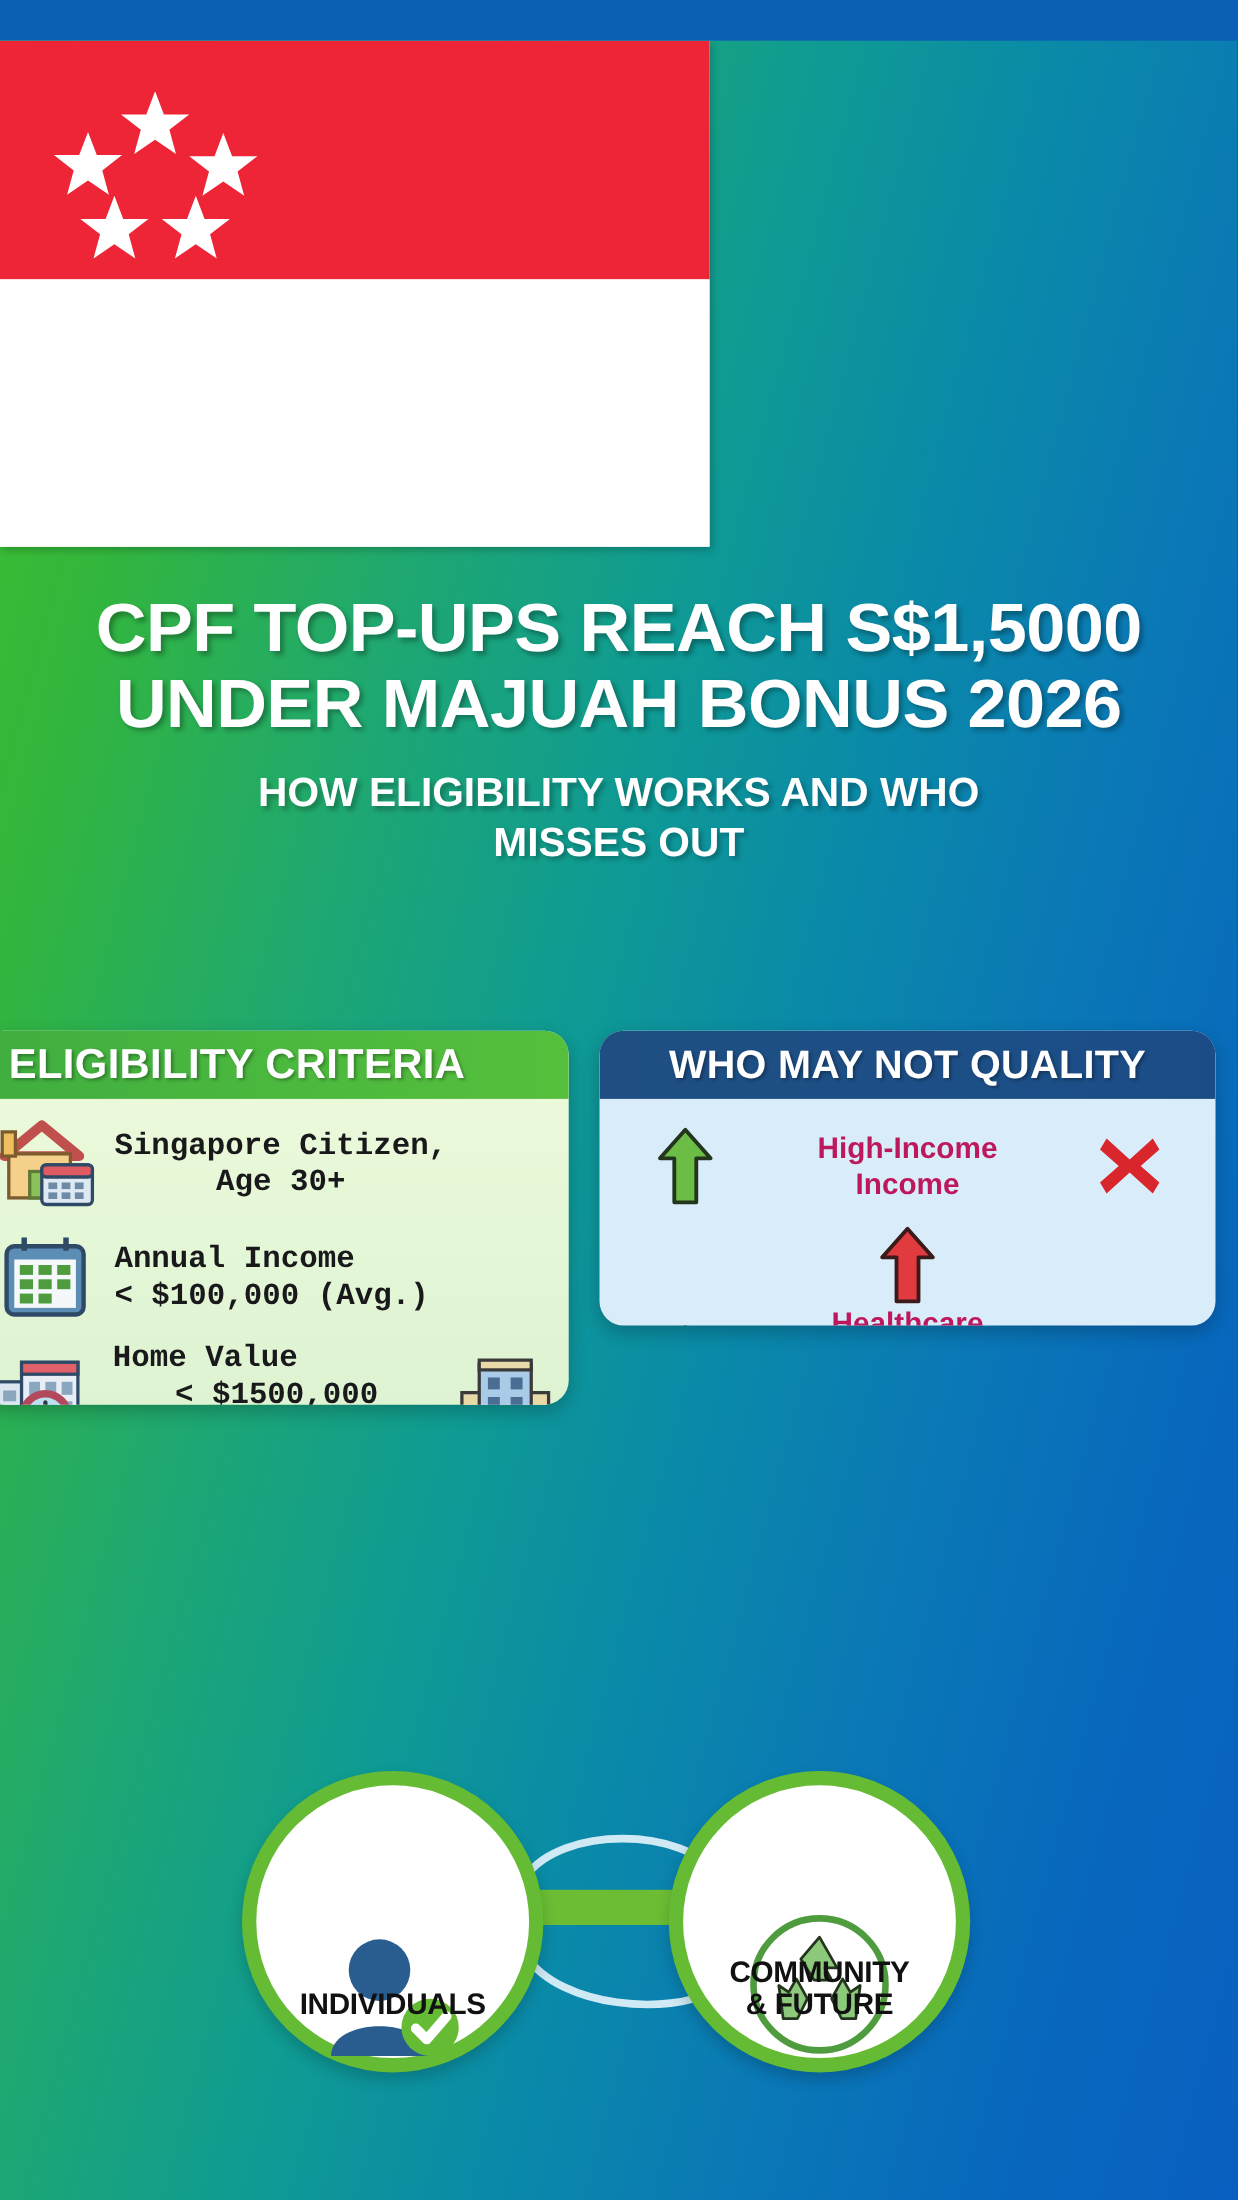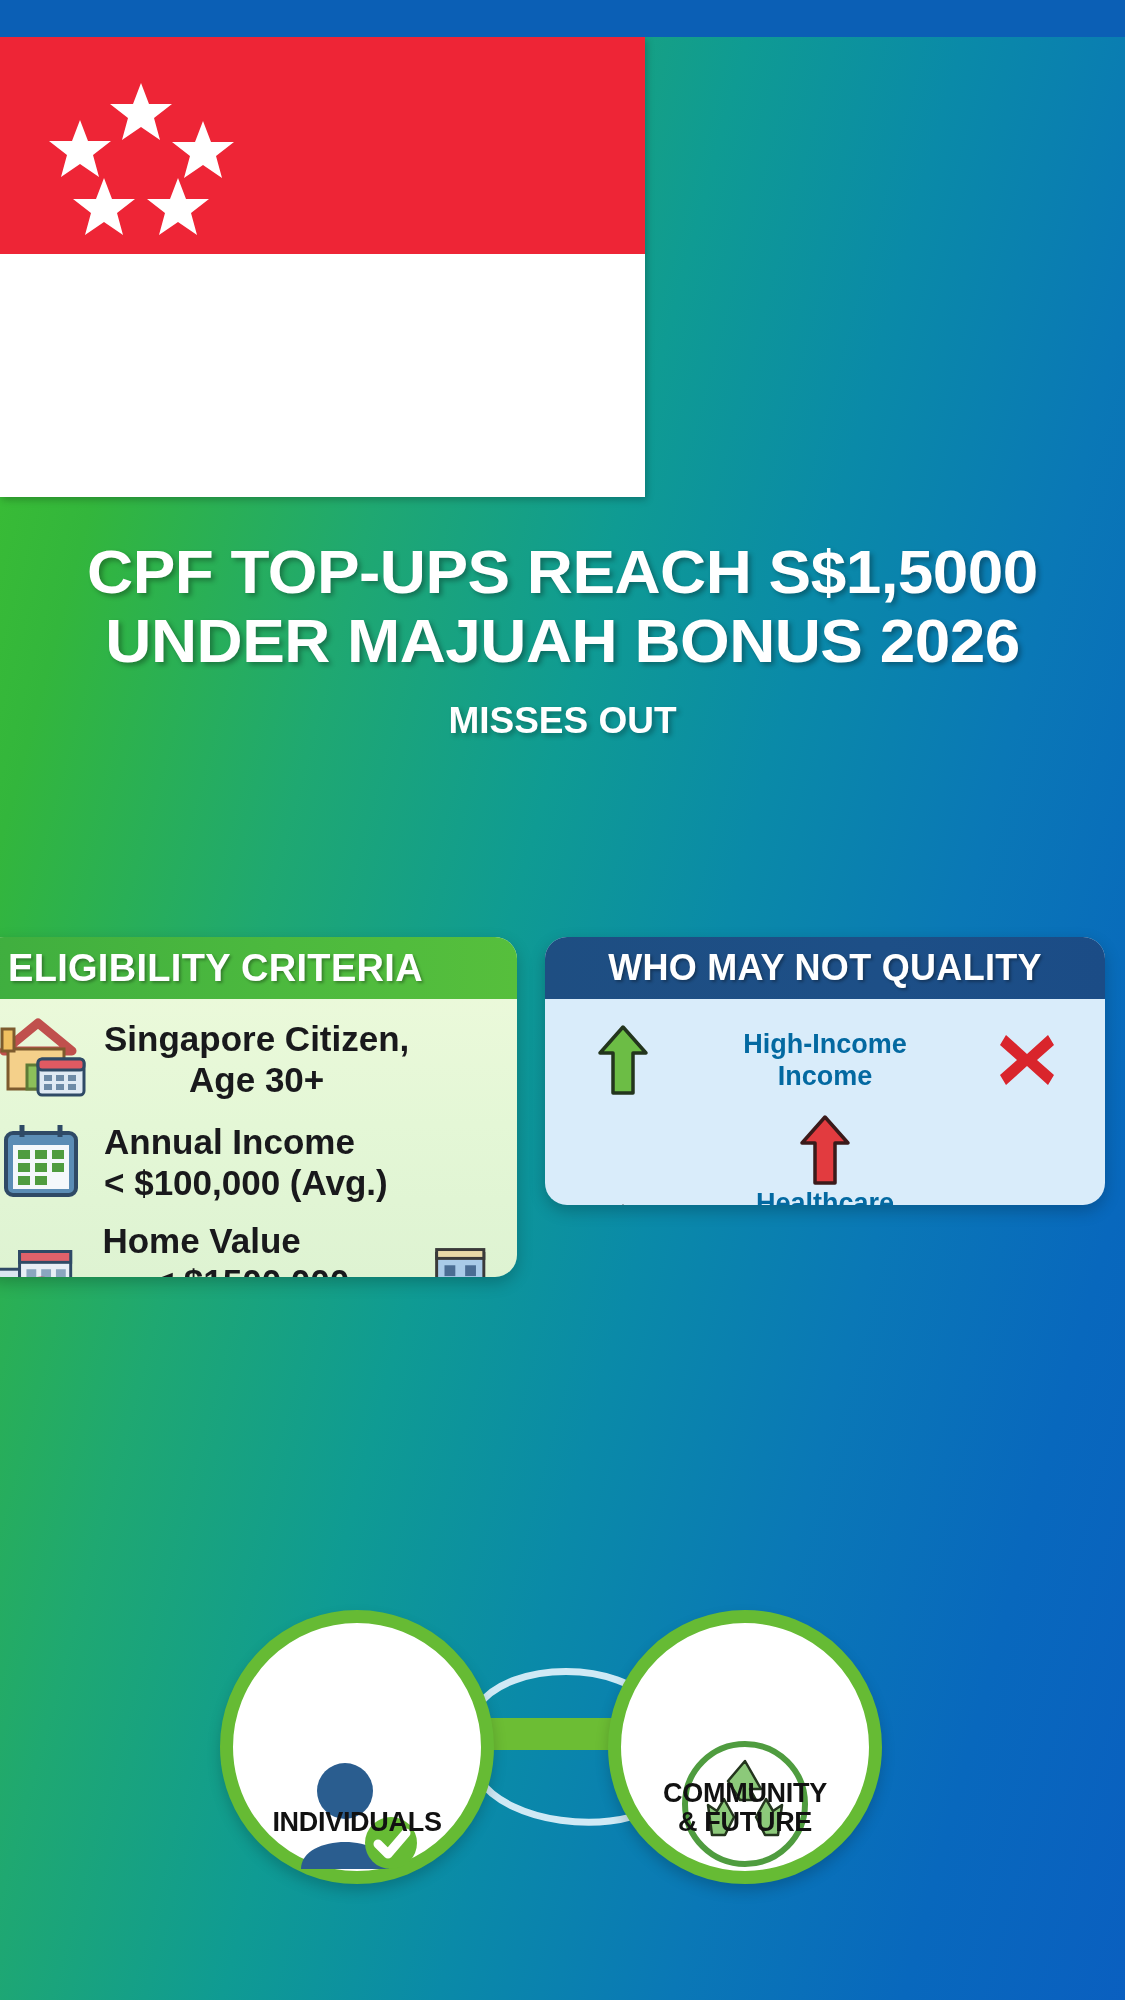--- a/index.html
+++ b/index.html
@@ -107,36 +107,37 @@
     justify-content: center;
   }
   .card-body { position: relative; }
 
   .crit-row {
     display: flex; align-items: center;
     padding: 0 12px;
     gap: 14px;
   }
   .crit-text {
-    font-size: 35px;
+    font-size: 28px;
     font-weight: 700;
     color: #19191c;
     line-height: 1.18;
+    font-family: Liberation Mono, monospace;
   }
   .crit-text .l2 { display: block; text-align: center; }
 
   .excl-row {
     display: flex; align-items: center;
     padding: 0 18px;
   }
   .excl-left  { width: 120px; display:flex; justify-content:center; }
   .excl-mid   { flex: 1; text-align: center; }
   .excl-right { width: 120px; display:flex; justify-content:center; }
   .excl-text {
-    font-size: 27px; font-weight: 700; color: #0369a1; line-height: 1.2;
+    font-size: 27px; font-weight: 700; color: #be185d; line-height: 1.2;
     white-space: nowrap;
   }
 
   
   #badges { position: absolute; left: 0; top: 1545px; width: 1125px; height: 390px; }
   .badge {
     position: absolute;
     width: 248px; height: 248px;
     border-radius: 50%;
     background: #ffffff;
@@ -180,20 +181,21 @@
         <polygon points="178,141 186,162 209,162 191,176 197,198 178,185 159,198 165,176 147,162 170,162"></polygon>
         <polygon points="104,141 112,162 135,162 117,176 123,198 104,185 85,198 91,176 73,162 96,162"></polygon>
       </g>
     </svg>
   </div>
 
   <div id="title-block">
     <div class="title-line">CPF TOP-UPS REACH S$1,5000</div>
     <div class="title-line">UNDER MAJUAH BONUS 2026</div>
     <div id="subtitle">
+      <div>HOW ELIGIBILITY WORKS AND WHO</div>
       <div>MISSES OUT</div>
     </div>
   </div>
 
   <div class="card" id="card-left">
     <div class="card-header">ELIGIBILITY CRITERIA</div>
     <div class="card-body">
 
       <div class="crit-row" style="margin-top:16px;">
         <svg width="96" height="88" viewBox="0 0 96 88">

